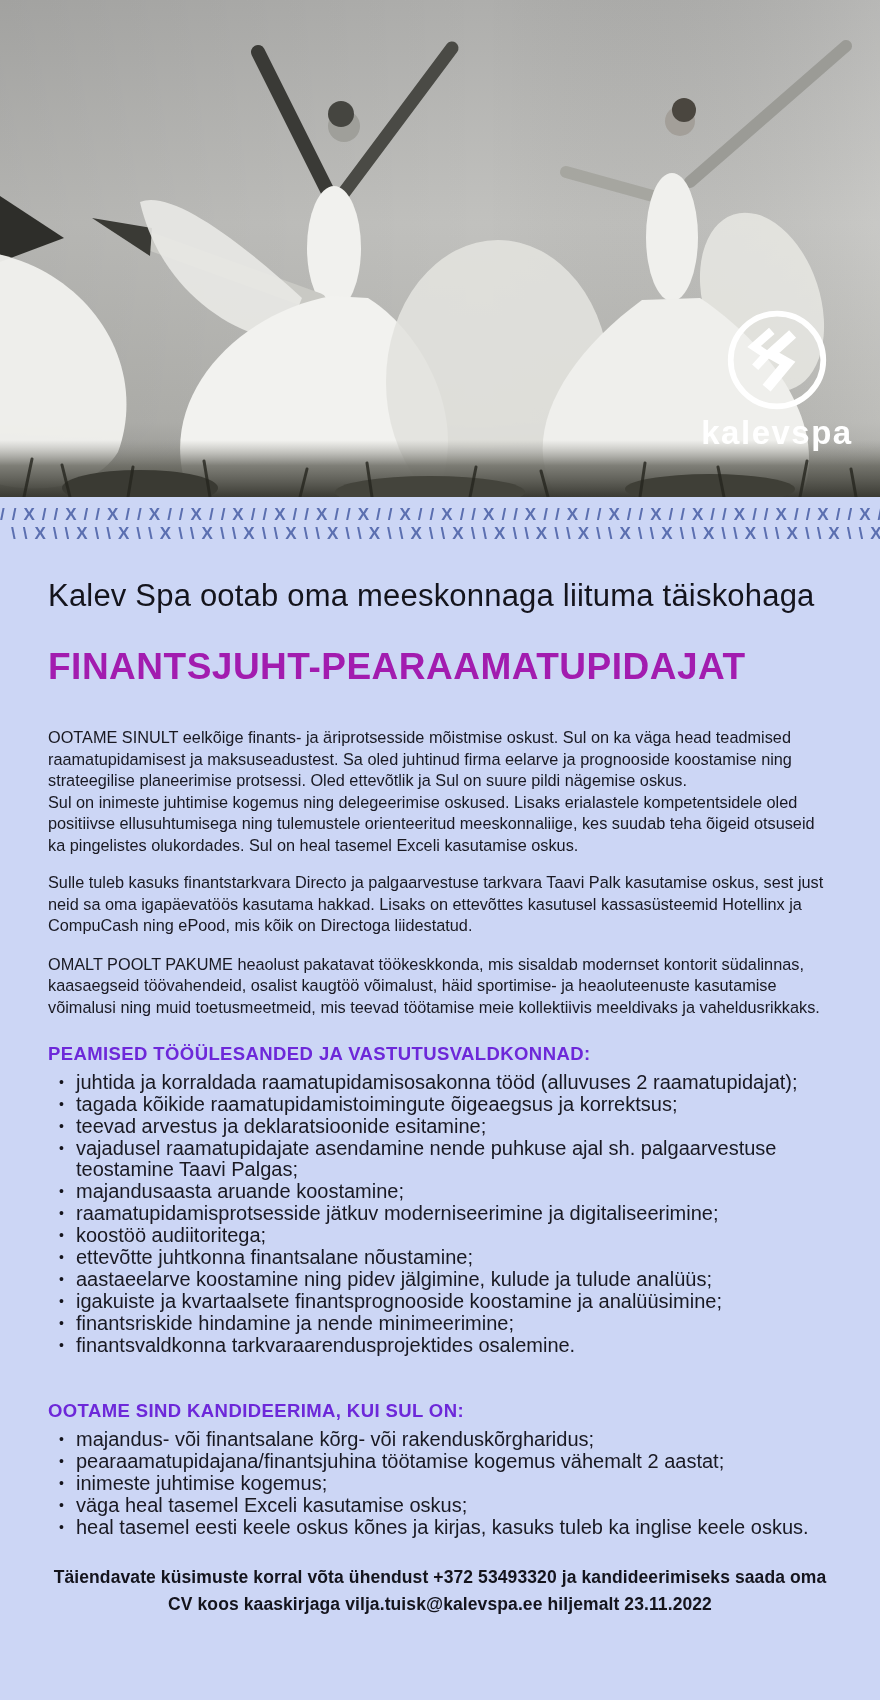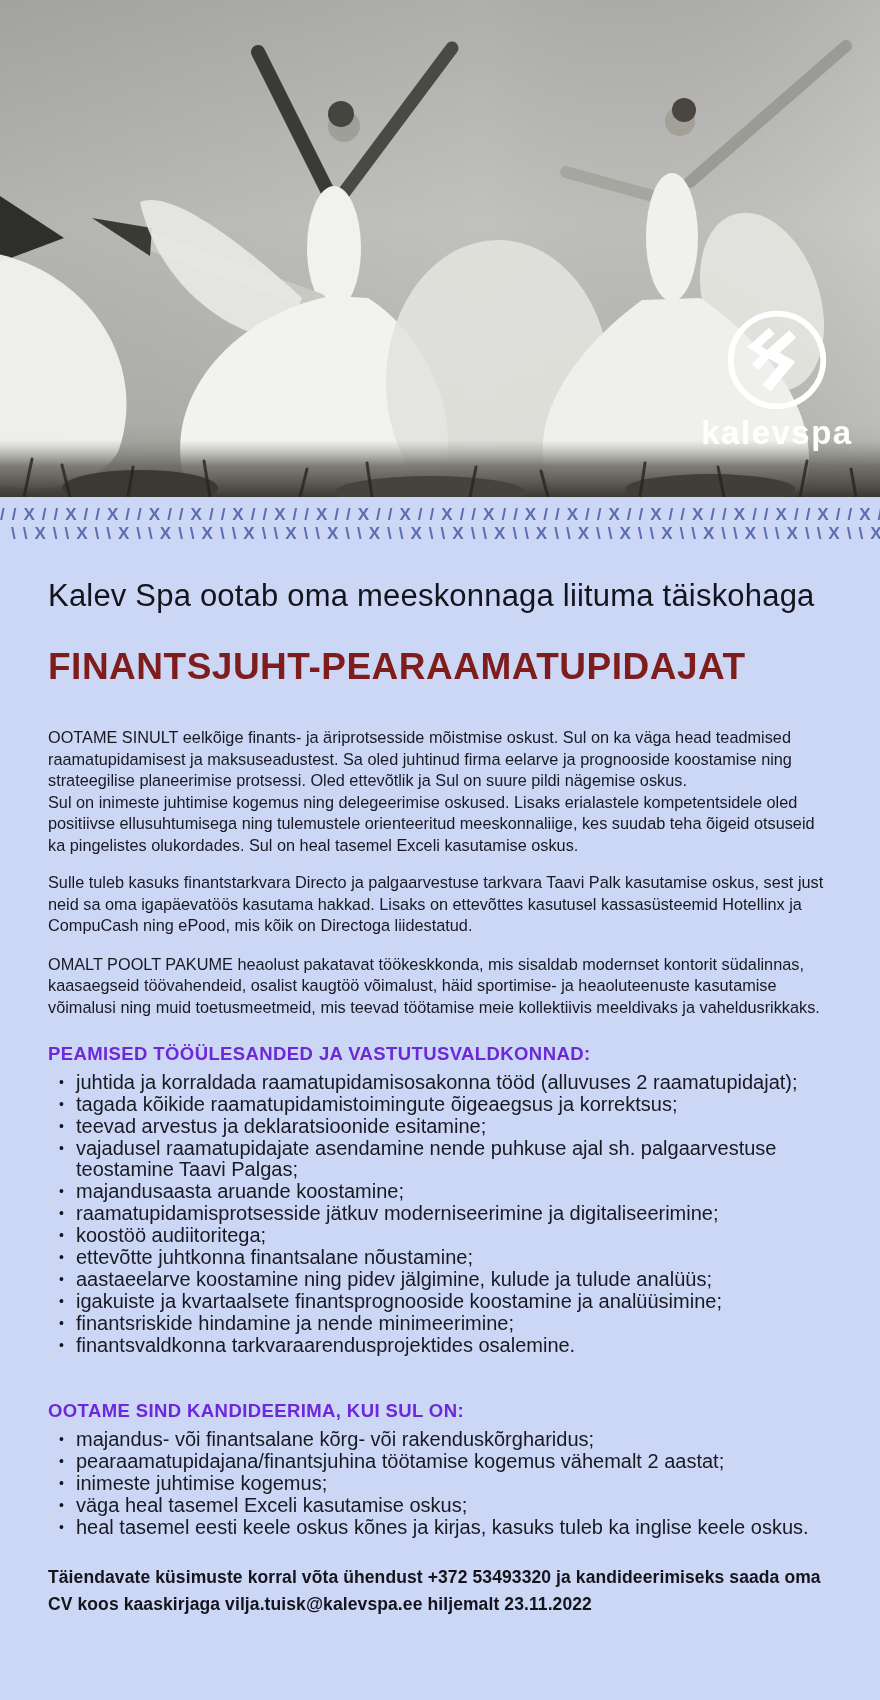--- a/index.html
+++ b/index.html
@@ -19,40 +19,40 @@
   .band .row {
     color:#5b6fb0; font-size:17px; font-weight:bold; letter-spacing:7px;
     line-height:19px; white-space:nowrap; overflow:hidden;
   }
   .band .row.bottom { padding-left:11px; }
   
   .content { padding:0 48px; }
   .intro { margin-top:40px; font-size:31px; line-height:26px; letter-spacing:0.2px; color:#14141c; }
   .job-title {
     margin-top:36px; font-size:37px; line-height:44px; font-weight:bold;
-    color:#7f1d1d; letter-spacing:0.5px;
+    color:#a21caf; letter-spacing:0.5px;
   }
   .para { margin:0; font-size:16.3px; line-height:21.5px; color:#191922; max-width:805px; }
   .p1 { margin-top:38px; }
   .p2 { margin-top:16px; }
   .p3 { margin-top:17px; }
   .section-heading {
     font-size:18.5px; line-height:24px; font-weight:bold; color:#6d28d9; letter-spacing:0.4px;
   }
   .sec1 { margin-top:24px; }
   .sec2 { margin-top:43px; }
   ul.bullets { list-style:none; margin:6px 0 0 0; padding:0 0 0 10px; max-width:800px; }
   ul.bullets li {
     position:relative; padding-left:18px; margin-bottom:1px;
     font-size:20px; line-height:21px; color:#191922;
   }
   ul.bullets li::before { content:"•"; position:absolute; left:1px; top:0; font-size:14px; color:#14141c; }
   .footer-note {
     margin-top:26px; max-width:798px; font-weight:bold; font-size:17.5px;
-    line-height:27px; color:#14141c; letter-spacing:0.1px;
+    line-height:27px; color:#14141c; letter-spacing:0.1px;text-align:center;
   }
 </style>
 </head>
 <body>
 
 <div class="page">
 
   <div class="photo">
     <svg class="scene" viewBox="0 0 880 497" preserveAspectRatio="none" aria-hidden="true">
       <defs>

